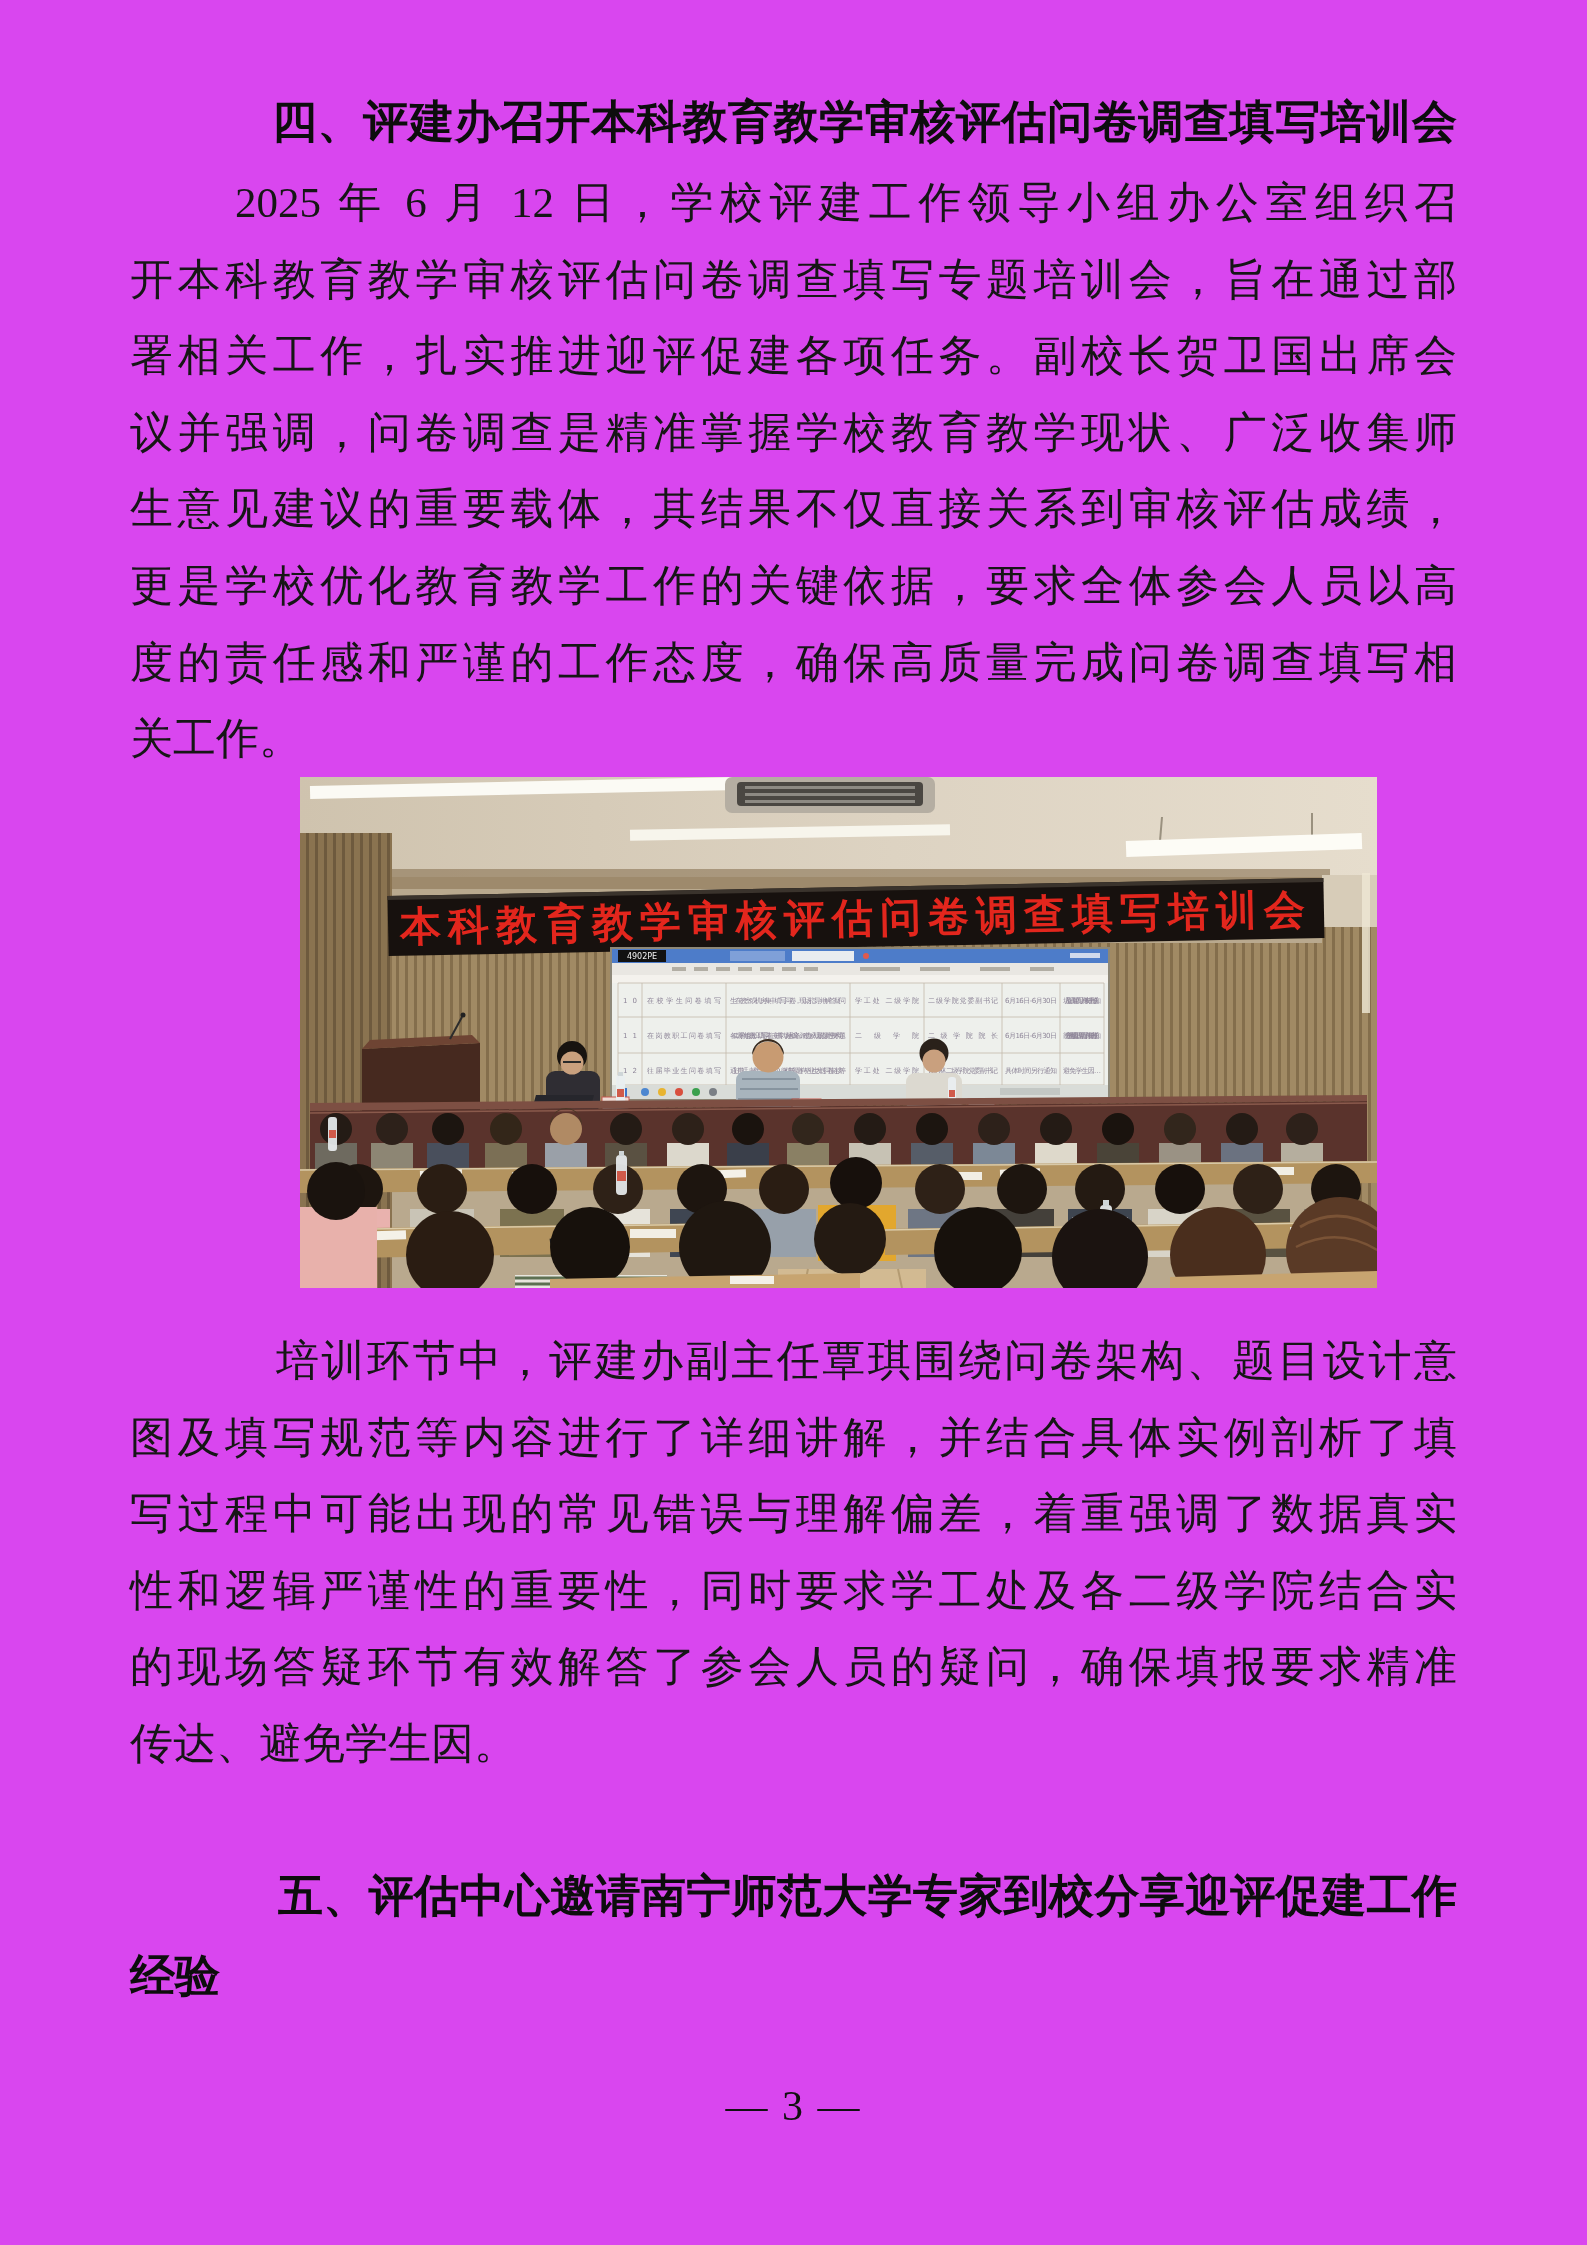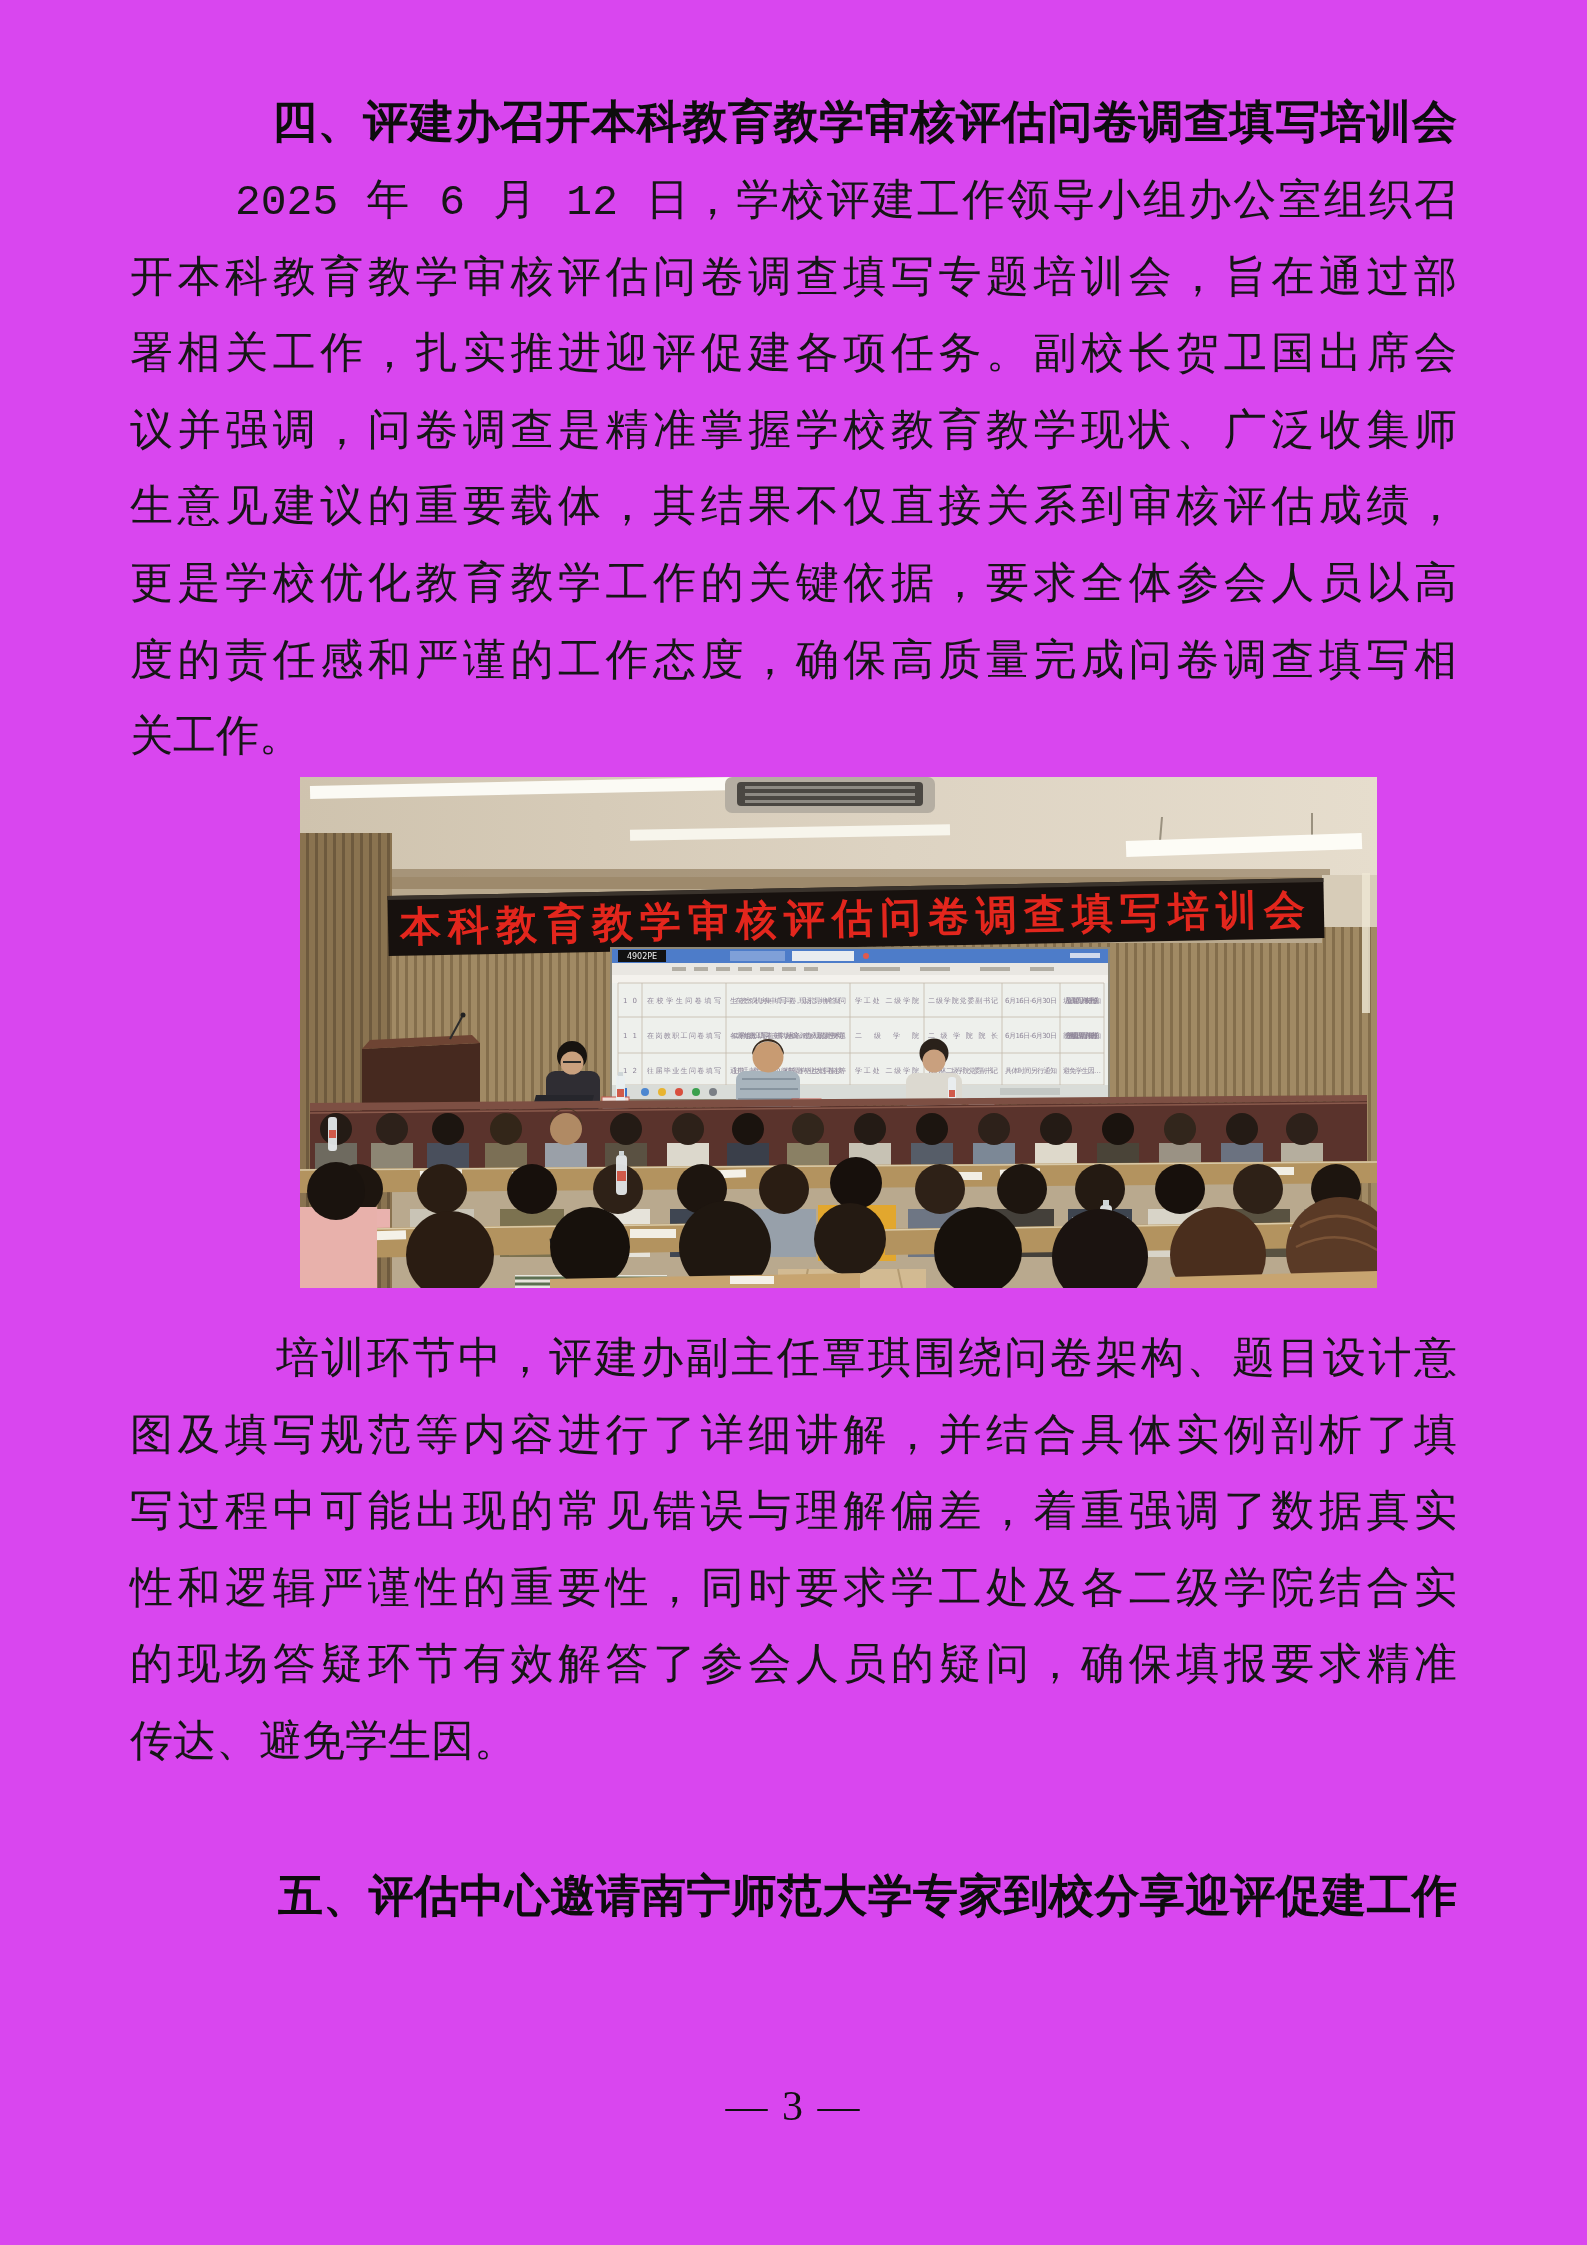--- a/index.html
+++ b/index.html
@@ -5,21 +5,21 @@
   html,body{margin:0;padding:0;background:#ffffff;}
   .page{position:relative;width:1587px;height:2245px;background:#d946ef;overflow:hidden;
         font-family:"Liberation Serif","DejaVu Serif",serif;color:#151515;}
   .h-block{position:absolute;left:130px;width:1327px;
            font-family:"Liberation Sans","DejaVu Sans",sans-serif;font-weight:700;color:#0d0d0d;}
   #heading4{top:92px;font-size:45px;line-height:60px;text-align:justify;text-align-last:justify;text-indent:142px;}
   #heading5{top:1856px;font-size:45px;line-height:80px;}
   #heading5 .hline1{text-align:justify;text-align-last:justify;text-indent:148px;font-family:Liberation Serif, serif;}
   #heading5 .hline2{text-align:left;}
   .para{position:absolute;left:130px;width:1327px;font-size:43px;line-height:76.6px;color:#161616;}
-  .bline{text-align:justify;text-align-last:justify;font-family:Liberation Mono, monospace;}
+  .bline{text-align:justify;text-align-last:justify;}
   .bline.end{text-align-last:left;}
   .ind1{text-indent:105px;}
   .ind2{text-indent:146px;}
   #para1{top:165px;}
   #para2{top:1323px;}
   #photo{position:absolute;left:300px;top:777px;width:1077px;height:511px;background:#b9a98e;}
   #pagenum{position:absolute;left:0;top:2082px;width:100%;text-align:center;
            font-size:42px;color:#111;letter-spacing:2px;}
   .ph-text{font-family:"DejaVu Sans","Liberation Sans",sans-serif;}
   svg{display:block;}
@@ -437,17 +437,18 @@
     <div class="bline ind2">培训环节中，评建办副主任覃琪围绕问卷架构、题目设计意</div>
     <div class="bline">图及填写规范等内容进行了详细讲解，并结合具体实例剖析了填</div>
     <div class="bline">写过程中可能出现的常见错误与理解偏差，着重强调了数据真实</div>
     <div class="bline">性和逻辑严谨性的重要性，同时要求学工处及各二级学院结合实</div>
     <div class="bline">的现场答疑环节有效解答了参会人员的疑问，确保填报要求精准</div>
     <div class="bline end">传达、避免学生因。</div>
   </div>
 
   <div id="heading5" class="h-block">
     <div class="hline1">五、评估中心邀请南宁师范大学专家到校分享迎评促建工作</div>
+    <div class="hline2">经验</div>
   </div>
 
   <div id="pagenum">— 3 —</div>
 
 </div>
 
 </body></html>

